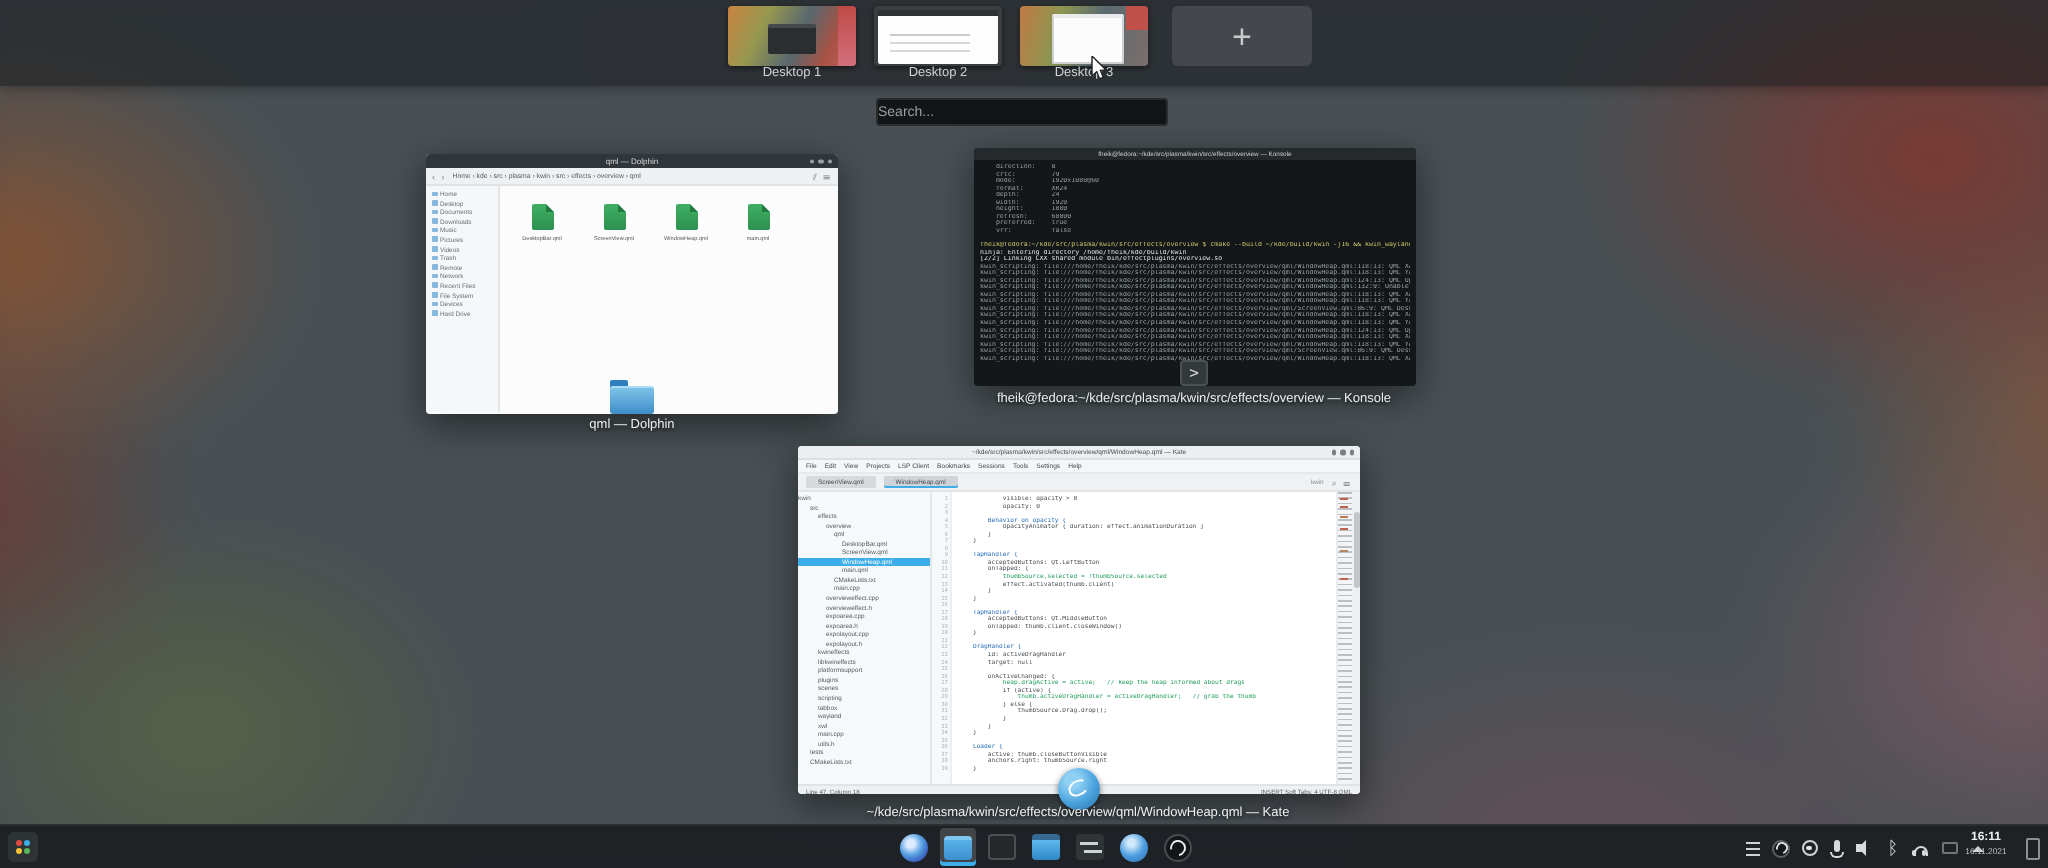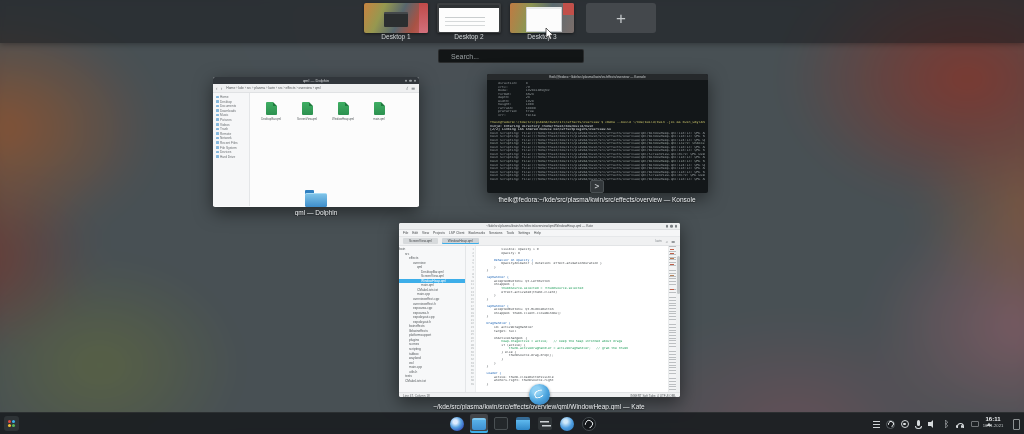--- a/index.html
+++ b/index.html
@@ -32,21 +32,21 @@
   .d2line{position:absolute;left:6px;top:9px;width:40px;height:1px;background:#c9cdce;box-shadow:0 4px 0 #d6d9da,0 8px 0 #d6d9da;}
   .d3bg{position:absolute;inset:0;background:linear-gradient(105deg,#c07a42 0%,#8d9552 30%,#5b6a70 60%,#7b6e6a 100%);}
   .d3win{position:absolute;left:16px;top:4px;width:34px;height:22px;background:#fcfcfc;border:1px solid #cfd2d4;border-top:2px solid #e8eaeb;border-radius:1px;}
   .d3red{position:absolute;right:0;top:0;width:11px;height:12px;background:#c2504a;}
   .addbtn{position:absolute;left:586px;top:3px;width:70px;height:30px;border-radius:3px;
     background:#44484c;display:flex;align-items:center;justify-content:center;}
   .addbtn span{font-size:17px;line-height:17px;color:#c6cacc;font-weight:300;}
   
   .search{position:absolute;left:438px;top:49px;width:146px;height:14px;background:rgba(10,12,14,.88);
     border:1px solid rgba(255,255,255,.10);border-radius:2px;box-sizing:border-box;
-    font-family:"Liberation Sans",sans-serif;font-size:7px;color:#b8bcbe;padding:0 0 0 12px;outline:none;}
+    font-family:"Liberation Sans",sans-serif;font-size:7px;color:#b8bcbe;padding:0 0 0 0;outline:none;}
   .search::placeholder{color:#9aa0a3;}
   
   .win{position:absolute;border-radius:2px;overflow:hidden;box-shadow:0 5px 18px rgba(0,0,0,.5);}
   .caption{position:absolute;text-align:center;font-size:6.5px;color:#eceff1;
     text-shadow:0 1px 2px rgba(0,0,0,.8);white-space:nowrap;overflow:hidden;}
   .wbtns{position:absolute;right:3px;top:50%;transform:translateY(-50%);display:flex;gap:2px;}
   .wbtns i{width:2.5px;height:2.5px;border-radius:50%;background:#9aa0a3;}
   
   .dolphin{left:213px;top:77px;width:206px;height:130px;background:#fcfcfc;}
   .d-title{position:relative;height:7px;background:#31363b;color:#d4d7d9;font-size:4px;line-height:7px;text-align:center;}

